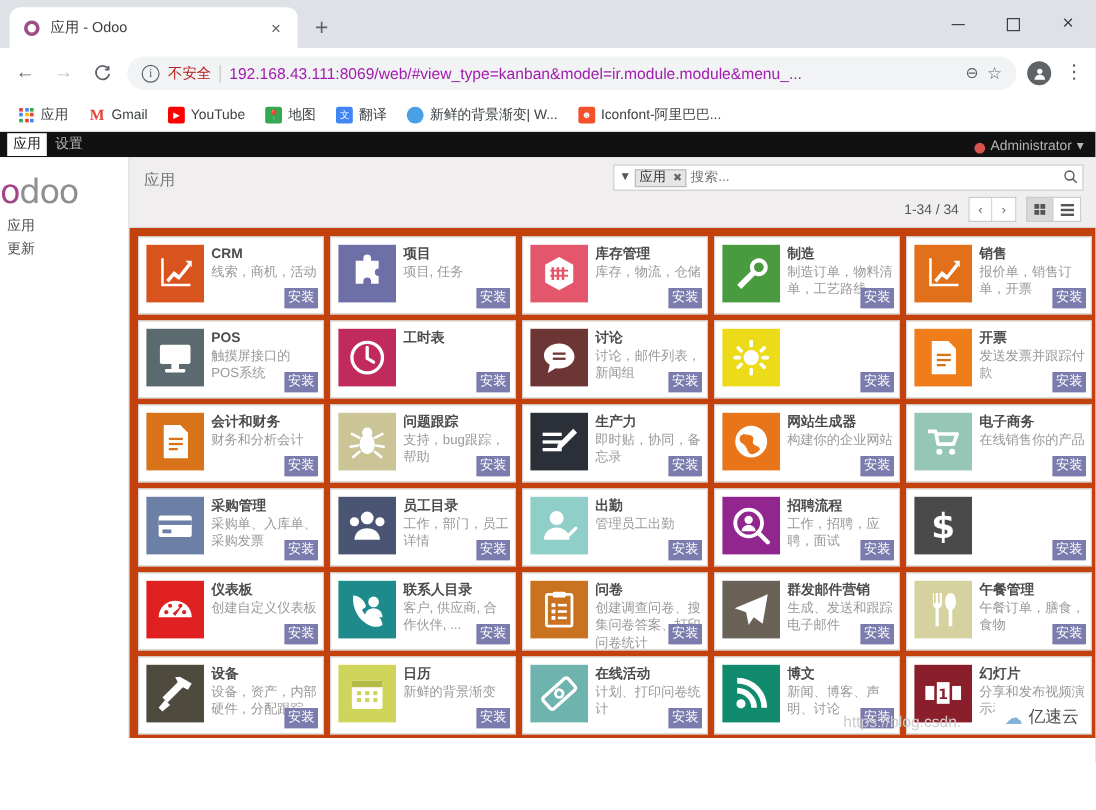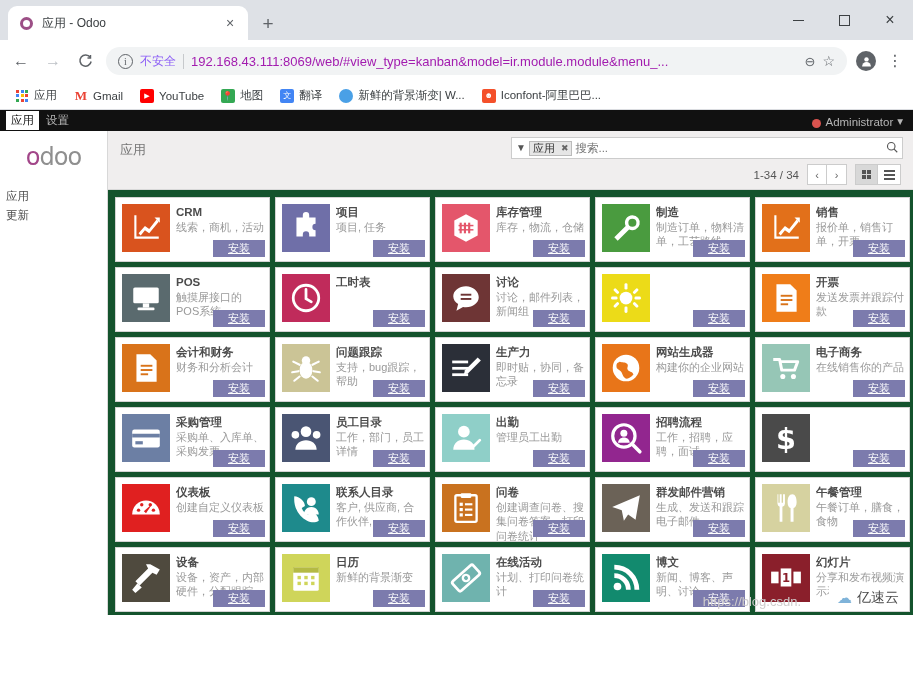--- a/index.html
+++ b/index.html
@@ -73,21 +73,21 @@
     flex: 1; height: 28px; background: #f1f3f4; border-radius: 14px;
     display: flex; align-items: center; padding: 0 12px; gap: 7px;
     margin-left: 4px; margin-right: 2px; min-width: 0;
   }
   .info-ic {
     width: 15px; height: 15px; border-radius: 50%;
     border: 1.3px solid #5f6368; color: #5f6368;
     font-size: 10px; display: flex; align-items: center;
     justify-content: center; flex: 0 0 15px; font-family: "Liberation Serif", serif;
   }
-  .notsecure { font-size: 12px; color: #8b5cf6; white-space: nowrap; }
+  .notsecure { font-size: 12px; color: #b91c1c; white-space: nowrap; }
   .omni-sep { width: 1px; height: 15px; background: #c6c9cc; }
   .omni-url {
     font-size: 13px; color: #a21caf; white-space: nowrap;
     overflow: hidden; text-overflow: ellipsis; flex: 1; min-width: 0;
   }
   .omni-ic {
     font-size: 13px; color: #5f6368; cursor: pointer; flex: 0 0 auto;
   }
   .star { font-size: 14px; color: #5f6368; }
   .profile {
@@ -142,22 +142,22 @@
     background: #d9534f; display: inline-block;
   }
 
   .body-wrap { display: flex; height: 484px; }
 
   .sidebar {
     width: 108px; flex: 0 0 108px; background: #fff;
     border-right: 1px solid #d8d8d8; padding-top: 12px;
   }
   .logo {
-    text-align: center; font-size: 24px; letter-spacing: -1px;
-    color: #8f8f8f; font-weight: 400; margin-bottom: 16px;
+    text-align: left; font-size: 28px; letter-spacing: -1px;
+    color: #8f8f8f; font-weight: 400; margin-bottom: 4px;
     font-family: "DejaVu Sans", sans-serif;
   }
   .logo .o1 { color: #a24689; }
   .side-links { padding-left: 6px; }
   .side-link {
     font-size: 11.5px; color: #4c4c4c; padding: 1px 0;
     cursor: pointer; line-height: 1.45;
   }
 
   .main { flex: 1; display: flex; flex-direction: column; min-width: 0; }
@@ -211,21 +211,21 @@
   .vbtn + .vbtn { border-left: none; }
   .vbtn.active { background: #d8d8d8; }
   .vgrid { display: grid; grid-template-columns: repeat(2,4px);
     grid-template-rows: repeat(2,4px); gap: 1.5px; }
   .vgrid i { display: block; width: 4px; height: 4px; background: #555; }
   .vlist { display: flex; flex-direction: column; gap: 2px; }
   .vlist i { display: block; width: 11px; height: 2px; background: #555; }
 
   .kanban {
     flex: 1; overflow: hidden; padding: 7px 0 0 7px;
-    background: #14532d; position: relative;
+    background: #c2410c; position: relative;
   }
   .cards {
     display: flex; flex-wrap: wrap; gap: 5px;
   }
   .card {
     width: 155px; height: 65px; background: #fff;
     border: 1px solid #d4d4d4; position: relative;
     display: flex; padding: 6px 5px 5px 6px; overflow: hidden;
     cursor: pointer;
   }
@@ -241,22 +241,22 @@
     line-height: 1.25; margin-bottom: 1px;
     white-space: nowrap; overflow: hidden;
   }
   .card-desc {
     font-size: 11px; color: #999; line-height: 1.28;
     overflow: hidden;
   }
   .install-btn {
     position: absolute; right: 4px; bottom: 4px;
     background: #7c7bad; color: #fff; font-size: 11px;
-    padding: 2px 15px 3px; line-height: 1.1; cursor: pointer;
-    border: none; font-family: "Liberation Sans", sans-serif; text-decoration: underline;
+    padding: 2px 3px 3px; line-height: 1.1; cursor: pointer;
+    border: none; font-family: "Liberation Sans", sans-serif;
   }
 
   .watermark-url {
     position: absolute; right: 112px; bottom: 6px;
     font-size: 13px; color: #cfcccc; pointer-events: none;
     white-space: nowrap;
   }
   .watermark-box {
     position: absolute; right: 6px; bottom: 4px;
     background: #fff; padding: 4px 8px; display: flex;

